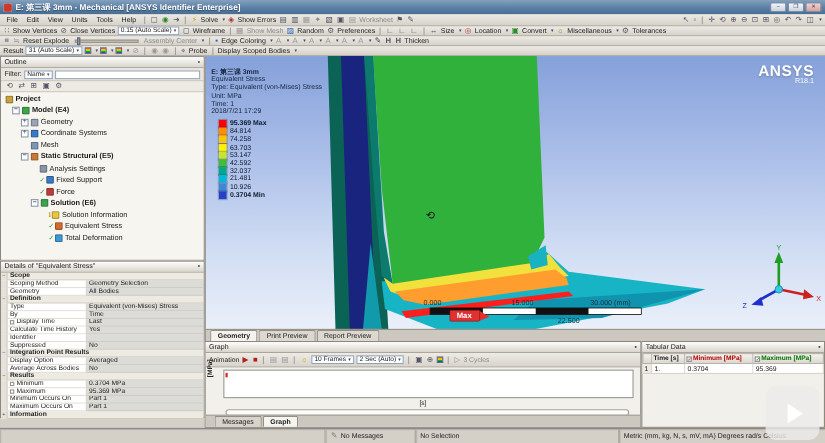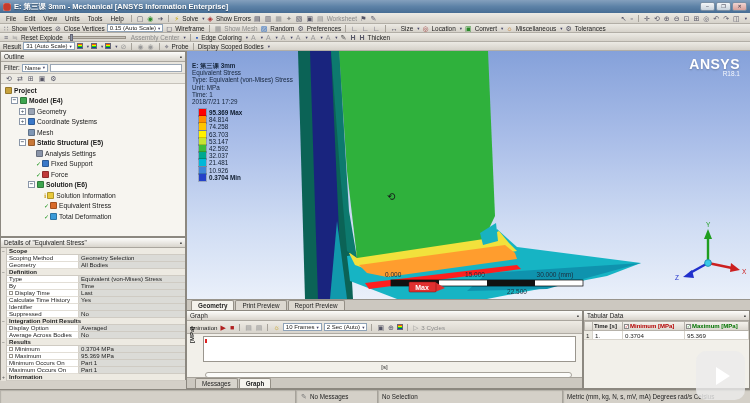--- a/index.html
+++ b/index.html
@@ -152,21 +152,21 @@
   #wm .tri { width:0; height:0; border-left:14px solid #fff; border-top:9px solid transparent;
     border-bottom:9px solid transparent; margin-left:4px; }
 </style>
 </head>
 <body>
 
 <div id="app">
 
   <div class="titlebar abs">
     <span class="appicon"></span>
-    <span class="title">E: 第三课 3mm - Mechanical [ANSYS Information Enterprise]</span>
+    <span class="title">E: 第三课 3mm - Mechanical [ANSYS Identifier Enterprise]</span>
     <span class="winbtns">
       <span class="wbtn">–</span>
       <span class="wbtn">❐</span>
       <span class="wbtn close">✕</span>
     </span>
   </div>
 
   <div id="menubar" class="tb abs">
     <span class="menu">File</span>
     <span class="menu">Edit</span>

